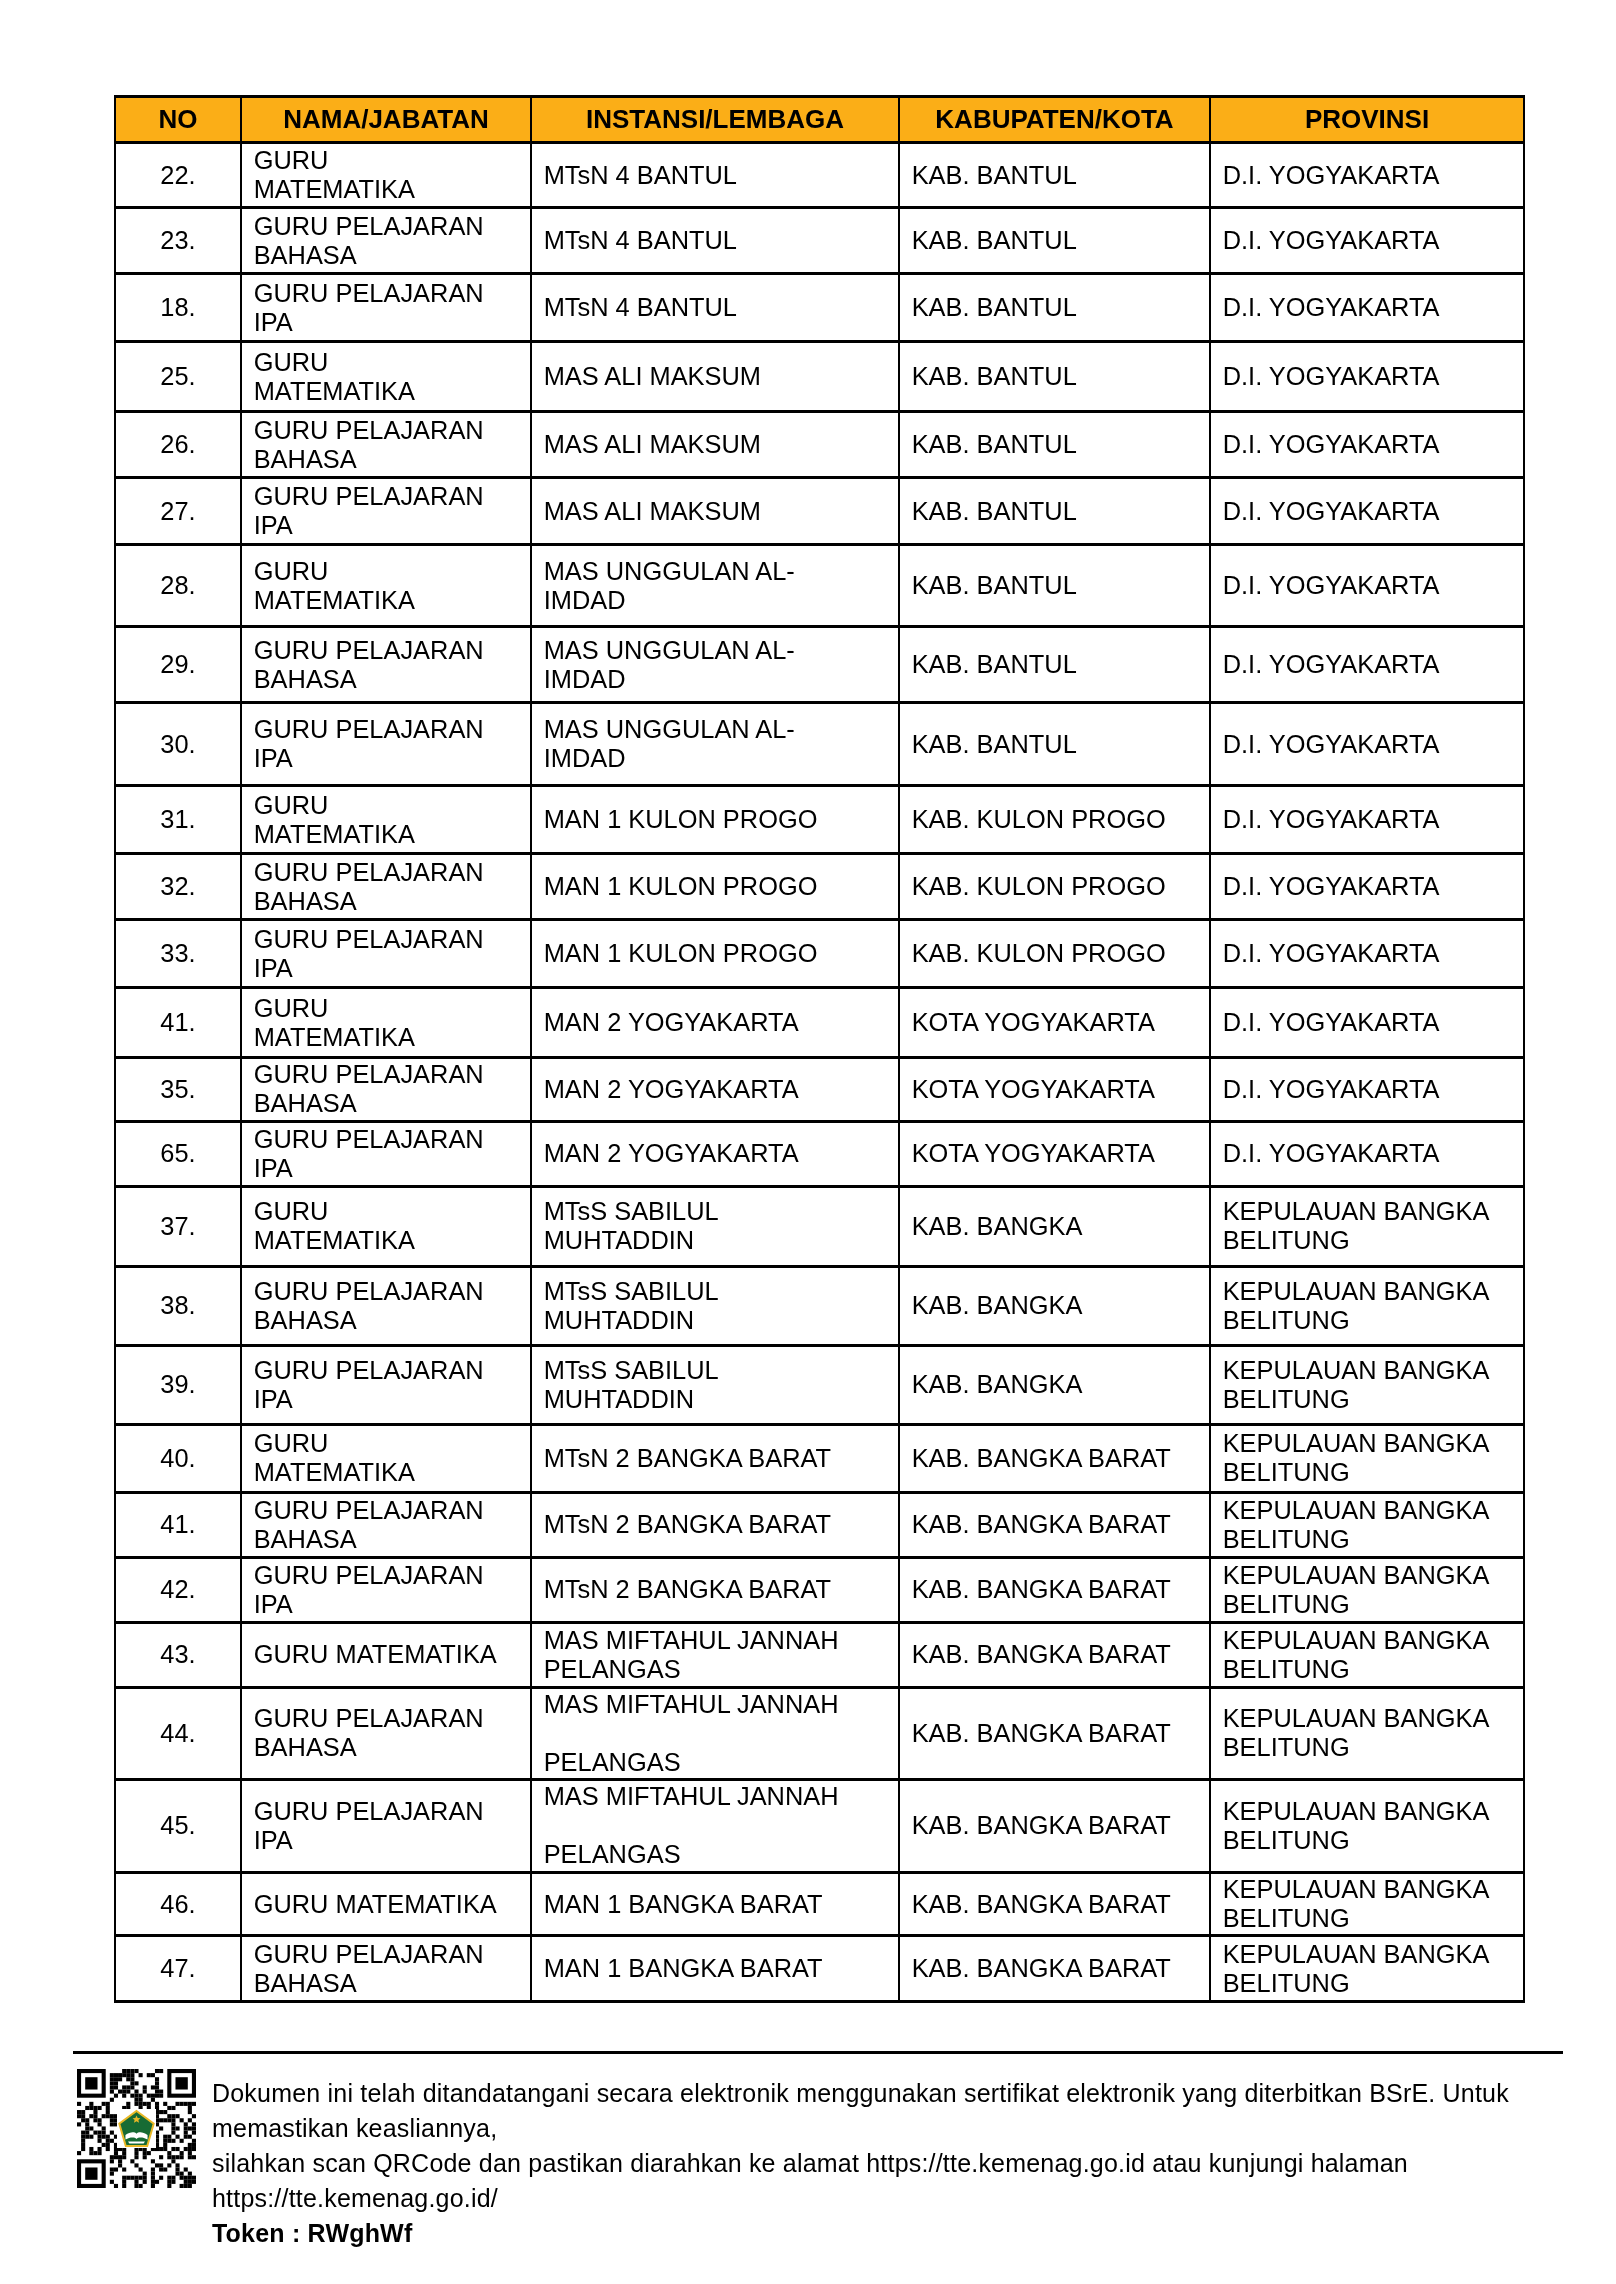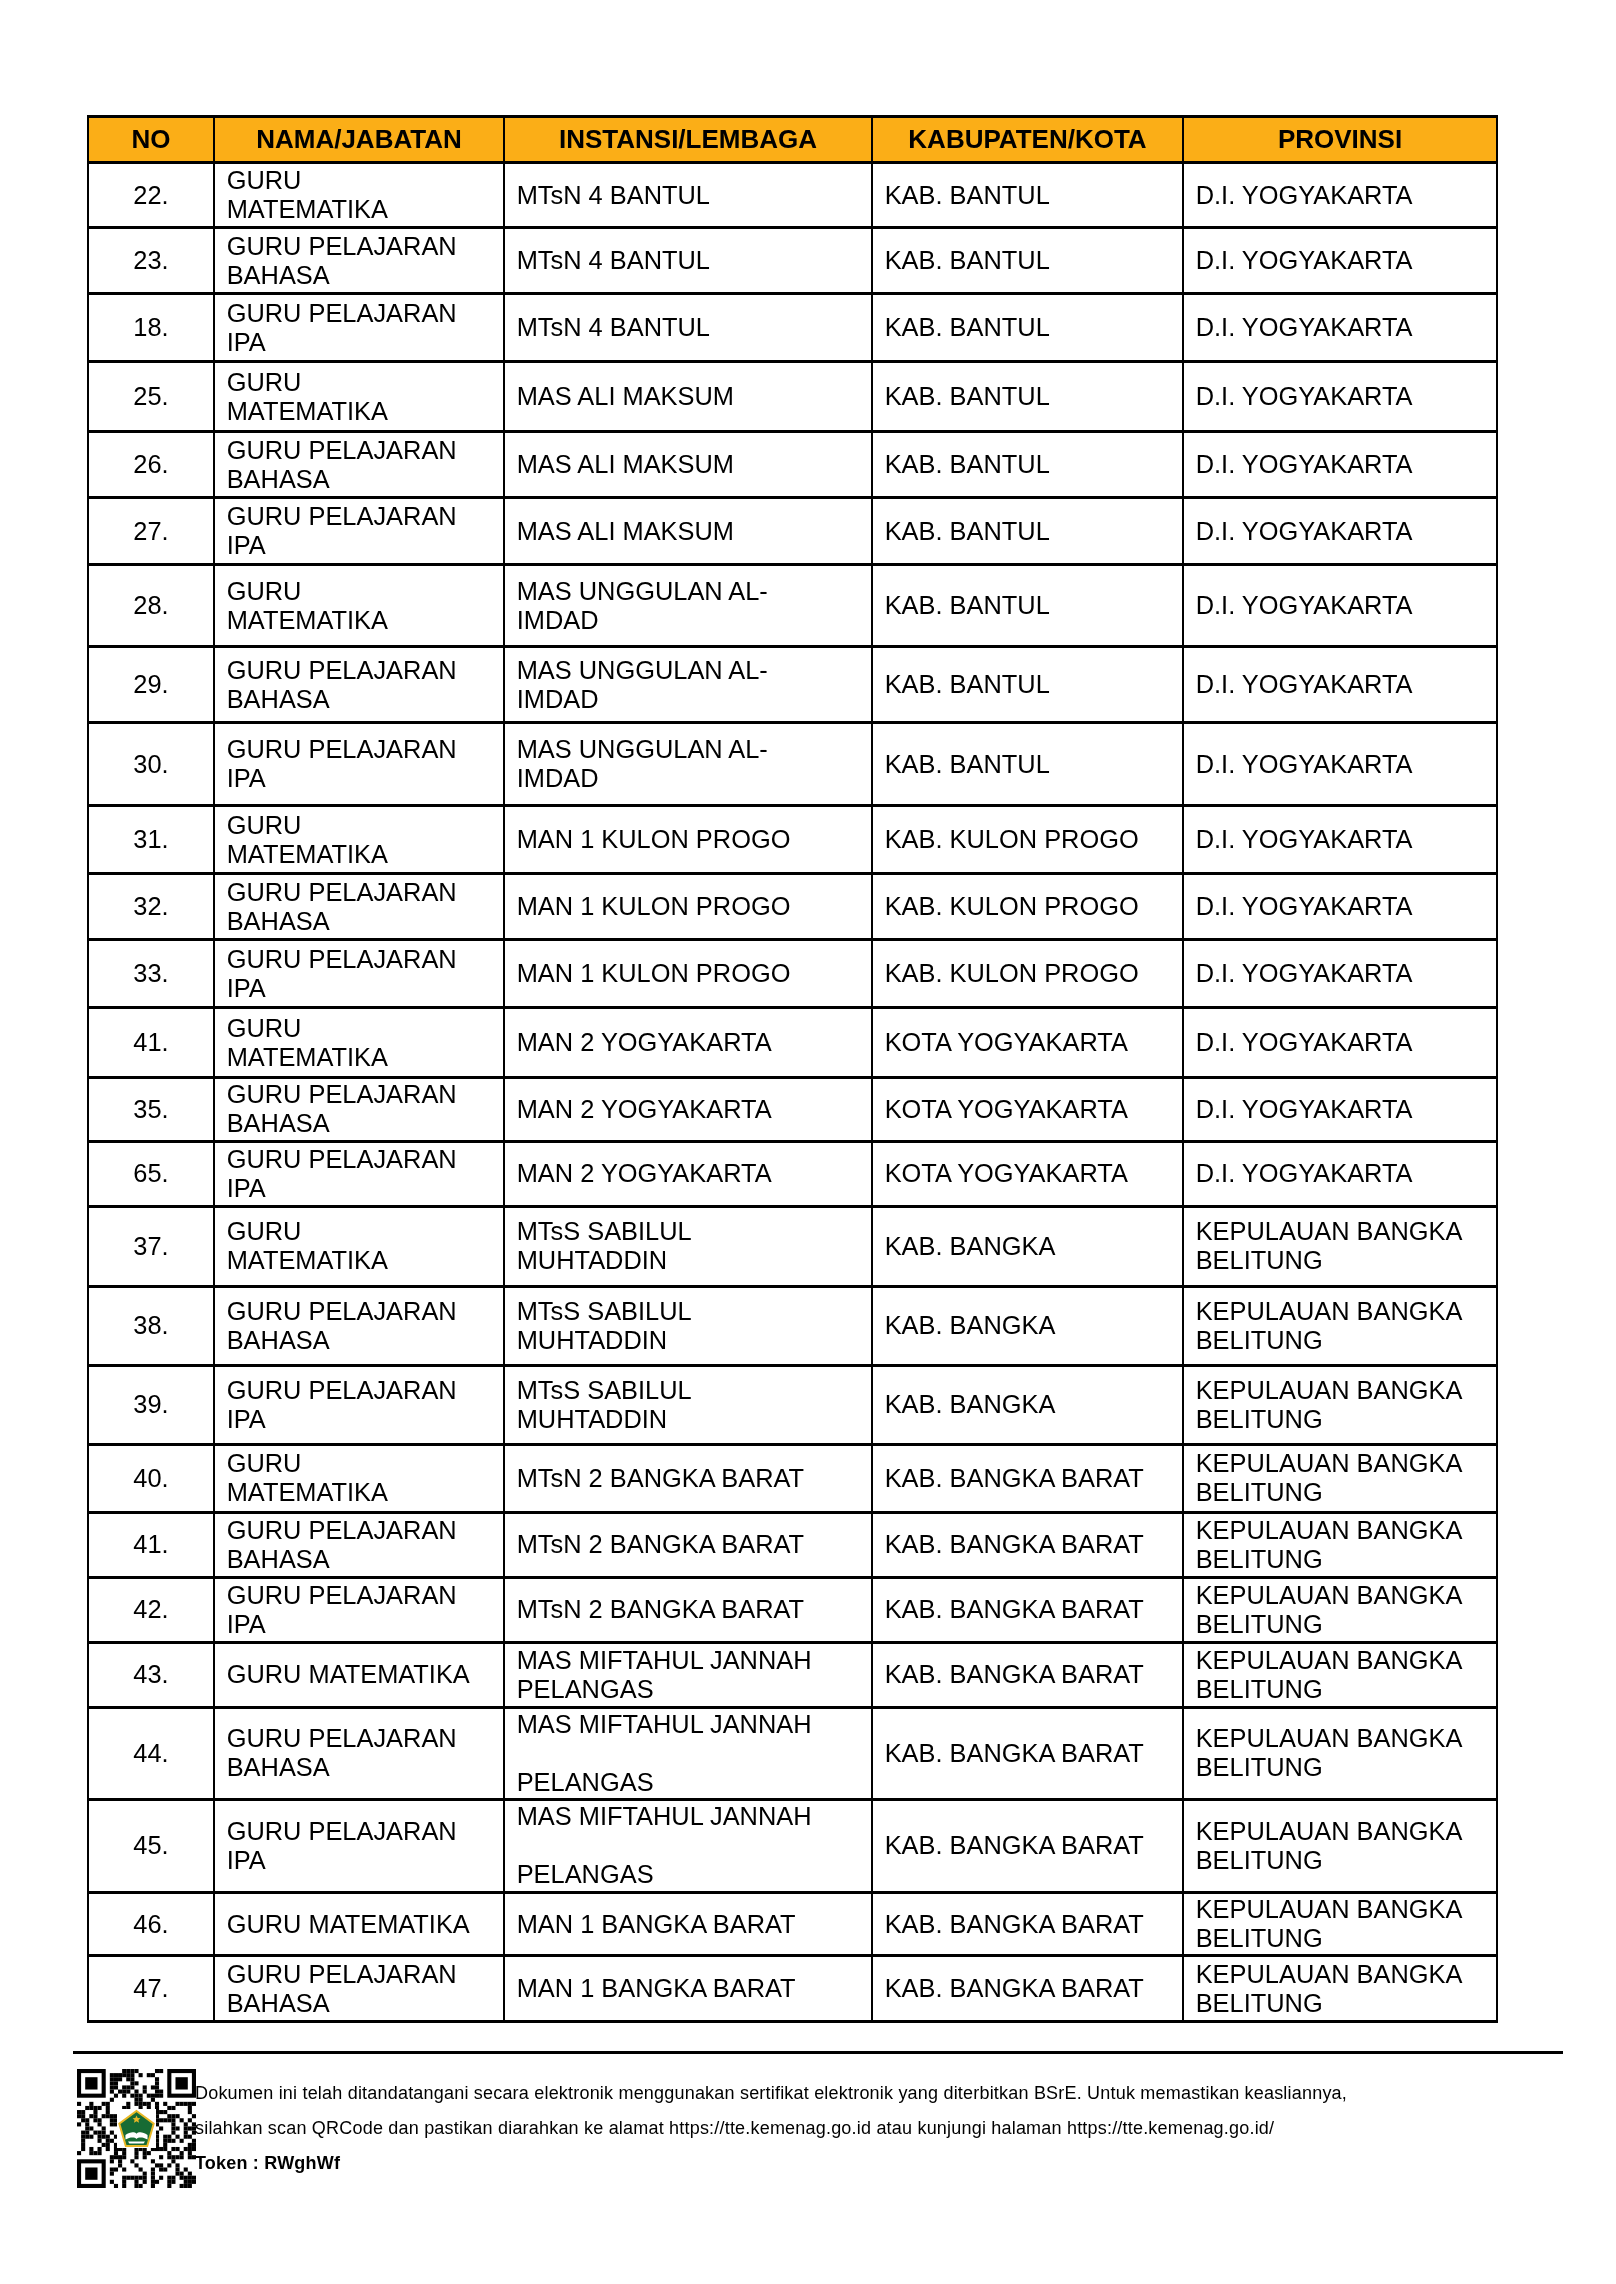--- a/index.html
+++ b/index.html
@@ -3,21 +3,21 @@
 <meta charset="utf-8">
 <style>
   html,body{margin:0;padding:0;background:#ffffff;}
   body{
     width:1616px;height:2284px;position:relative;overflow:hidden;
     font-family:"Liberation Sans", sans-serif;color:#000;
   }
   .page{position:absolute;inset:0;background:#fff;}
 
   
-  .tbl-wrap{position:absolute;left:87px;top:95px;width:1410px;margin-top:20px;}
+  .tbl-wrap{position:absolute;left:114px;top:95px;width:1410px;}
   table.doc{
     border-collapse:collapse;table-layout:fixed;width:1410px;
     font-size:25.4px;line-height:29px;
   }
   table.doc th, table.doc td{
     border:2px solid #000;
     border-top-width:3.3px;border-bottom-width:3.3px;
     padding:1.3px 11.7px;
     vertical-align:middle;
     white-space:pre-line;
@@ -29,22 +29,22 @@
   }
   td.c-no{text-align:center;padding:1.3px 2.6px;}
   thead tr{height:46px;}
 
   
   .footer-rule{position:absolute;left:73px;top:2051px;width:1490px;height:3.3px;background:#000;}
   .qr{position:absolute;left:77px;top:2069px;width:119px;height:119px;}
   .qr svg{display:block;}
   .qr-logo{position:absolute;left:40px;top:40px;width:39px;height:39px;}
   .footer-text{
-    position:absolute;left:195px;top:2076px;width:1387px;
-    font-size:18px;line-height:35px;letter-spacing:0.2px;
+    position:absolute;left:212px;top:2076px;width:1387px;
+    font-size:25px;line-height:35px;letter-spacing:0.2px;
   }
   .footer-token{font-weight:bold;}
 </style>
 </head>
 <body>
 
 <div class="page">
 
   <div class="tbl-wrap">
     <table class="doc">

